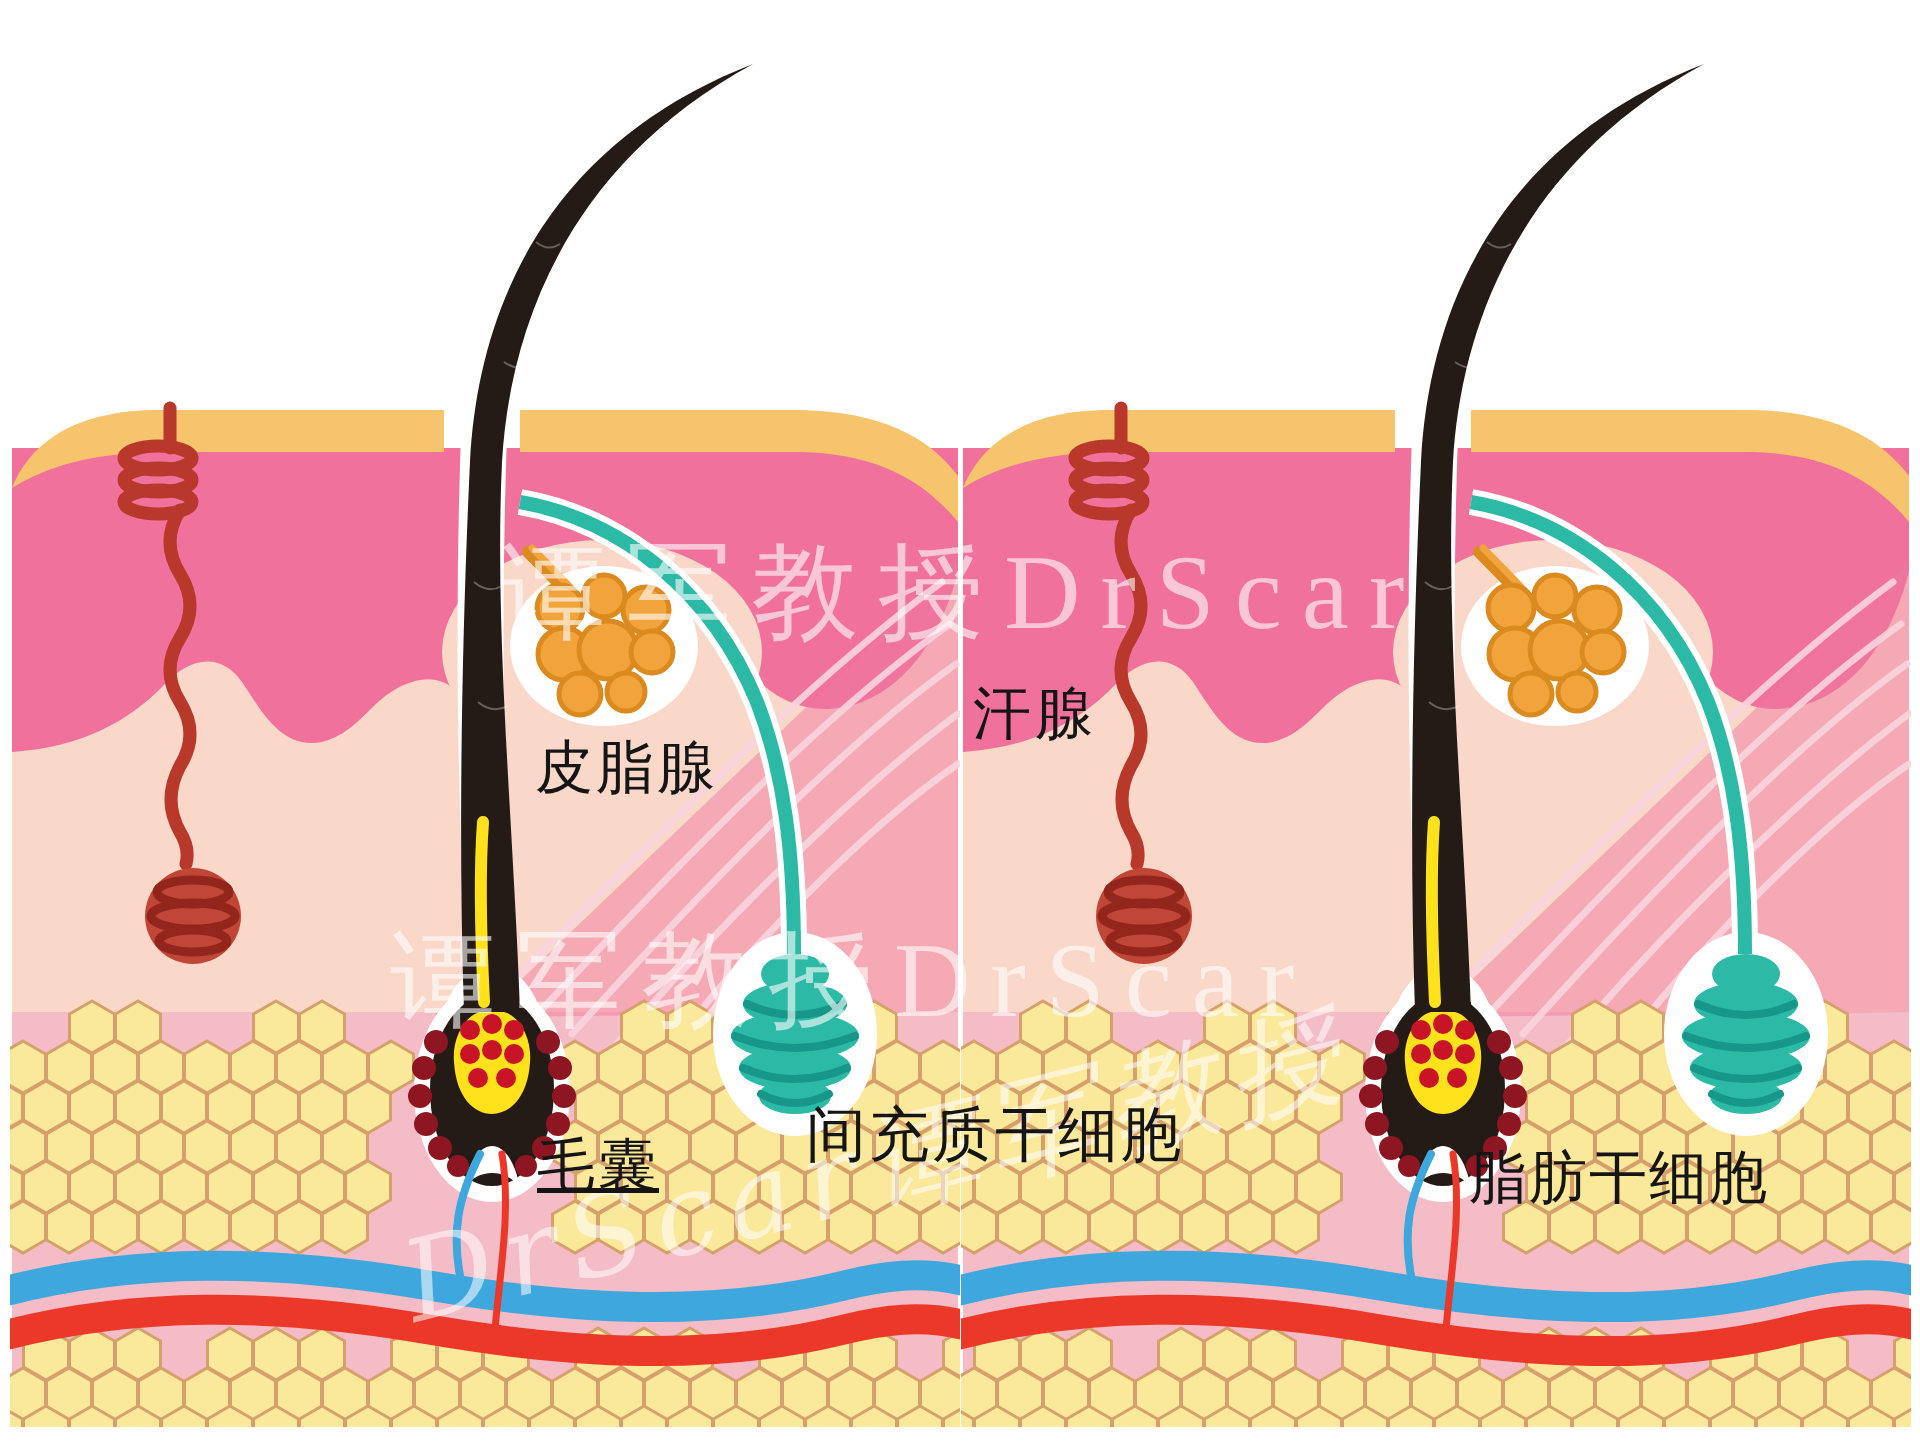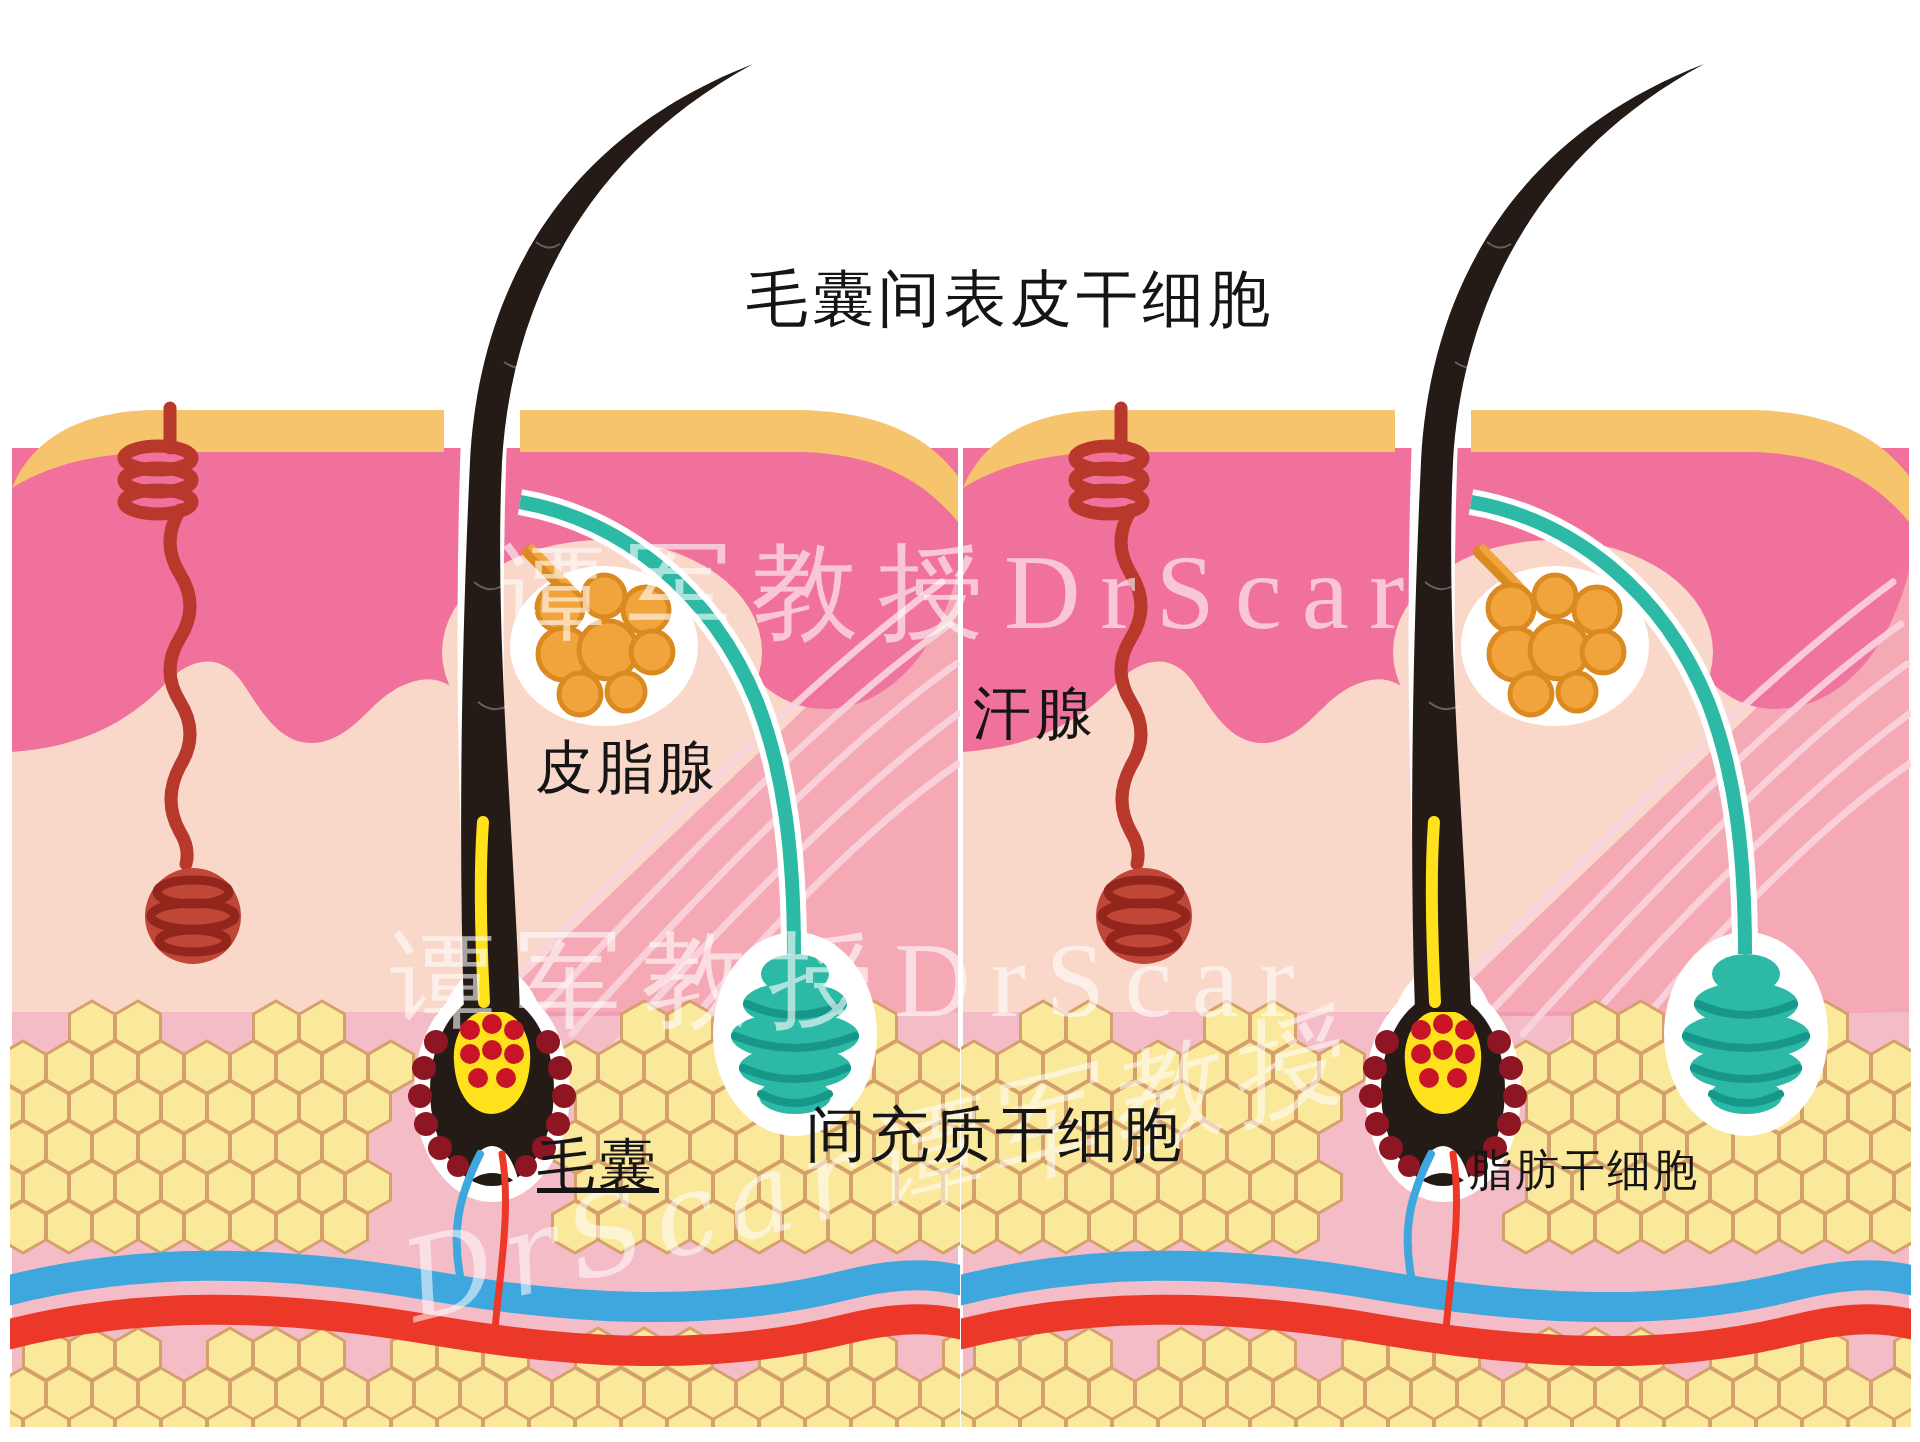--- a/index.html
+++ b/index.html
@@ -340,20 +340,19 @@
 
   <g transform="translate(963,402)" clip-path="url(#halfClip)">
     <use href="#half"></use>
   </g>
 </svg>
 
 <div class="wm" style="left:500px;top:540px;font-size:106px;letter-spacing:20px;">谭军教授DrScar</div>
 <div class="wm" style="left:390px;top:928px;font-size:106px;letter-spacing:20px;">谭军教授DrScar</div>
 <div class="wm wm3" style="left:392px;top:1230px;font-size:112px;letter-spacing:12px;">DrScar谭军教授</div>
 
-<div class="lbl" style="left:746px;top:268px;font-size:62px;letter-spacing:4px;">毛囊间表皮干细胞</div>
 <div class="lbl" style="left:535px;top:738px;font-size:58px;letter-spacing:3px;">皮脂腺</div>
 <div class="lbl" style="left:973px;top:684px;font-size:58px;letter-spacing:4px;">汗腺</div>
 <div class="lbl" style="left:537px;top:1136px;font-size:58px;letter-spacing:3px;text-decoration:underline;">毛囊</div>
 <div class="lbl" style="left:806px;top:1105px;font-size:60px;letter-spacing:3px;">间充质干细胞</div>
-<div class="lbl" style="left:1469px;top:1148px;font-size:44px;letter-spacing:2px;">脂肪干细胞</div>
+<div class="lbl" style="left:1469px;top:1148px;font-size:58px;letter-spacing:2px;">脂肪干细胞</div>
 
 </div>
 
 </body></html>

